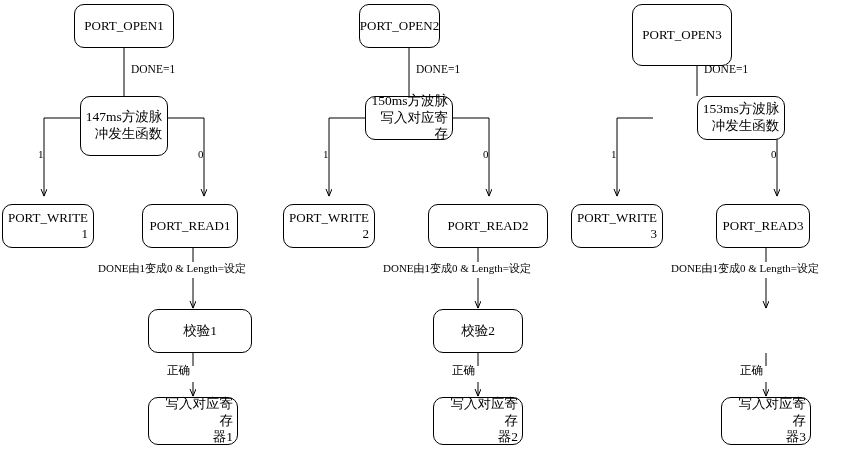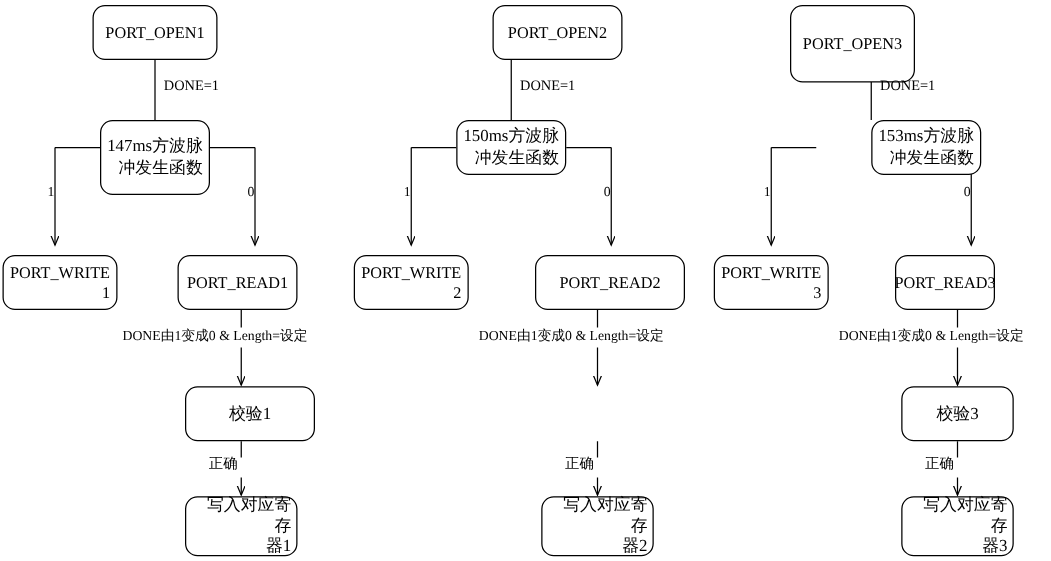--- a/index.html
+++ b/index.html
@@ -123,62 +123,62 @@
 
   <div class="edge-label tiny" style="left:98px; top:261px;">DONE由1变成0  &amp; Length=设定</div>
 
   <div class="node cjk" style="left:148px; top:309px; width:104px; height:44px;">校验1</div>
 
   <div class="edge-label" style="left:167px; top:363px;">正确</div>
 
   <div class="node cjk" style="left:148px; top:397px; width:90px; height:48px;">写入对应寄存
 器1</div>
 
-  <div class="node" style="left:359px; top:4px; width:104px; height:44px;margin-left:35px;">PORT_OPEN2</div>
+  <div class="node" style="left:359px; top:4px; width:81px; height:44px;">PORT_OPEN2</div>
 
   <div class="edge-label" style="left:416px; top:63px;">DONE=1</div>
 
   <div class="node cjk" style="left:365px; top:96px; width:88px; height:44px;">150ms方波脉
-冲发生函数</div>
+写入对应寄存</div>
 
   <div class="edge-label branch" style="left:323px; top:148px;">1</div>
 
   <div class="edge-label branch" style="left:483px; top:148px;">0</div>
 
   <div class="node" style="left:283px; top:204px; width:92px; height:44px;">PORT_WRITE
 2</div>
 
   <div class="node" style="left:428px; top:204px; width:120px; height:44px;">PORT_READ2</div>
 
   <div class="edge-label tiny" style="left:383px; top:261px;">DONE由1变成0  &amp; Length=设定</div>
 
+  <div class="node cjk" style="left:433px; top:309px; width:90px; height:44px;">校验2</div>
 
   <div class="edge-label" style="left:452px; top:363px;">正确</div>
 
   <div class="node cjk" style="left:433px; top:397px; width:90px; height:48px;">写入对应寄存
 器2</div>
 
   <div class="node" style="left:632px; top:4px; width:100px; height:62px;">PORT_OPEN3</div>
 
   <div class="edge-label" style="left:704px; top:63px;">DONE=1</div>
 
   <div class="node cjk" style="left:653px; top:96px; width:88px; height:44px;margin-left:44px;">153ms方波脉
 冲发生函数</div>
 
   <div class="edge-label branch" style="left:611px; top:148px;">1</div>
 
   <div class="edge-label branch" style="left:771px; top:148px;">0</div>
 
   <div class="node" style="left:571px; top:204px; width:92px; height:44px;">PORT_WRITE
 3</div>
 
-  <div class="node" style="left:716px; top:204px; width:80px; height:44px;border-radius:10px;">PORT_READ3</div>
+  <div class="node" style="left:716px; top:204px; width:94px; height:44px;border-radius:10px;">PORT_READ3</div>
 
   <div class="edge-label tiny" style="left:671px; top:261px;">DONE由1变成0  &amp; Length=设定</div>
 
-  <div class="node cjk" style="left:721px; top:309px; width:90px; height:44px;">校验3</div>
 
   <div class="edge-label" style="left:740px; top:363px;">正确</div>
 
   <div class="node cjk" style="left:721px; top:397px; width:90px; height:48px;">写入对应寄存
 器3</div>
 
 </div>
 
 </body></html>

